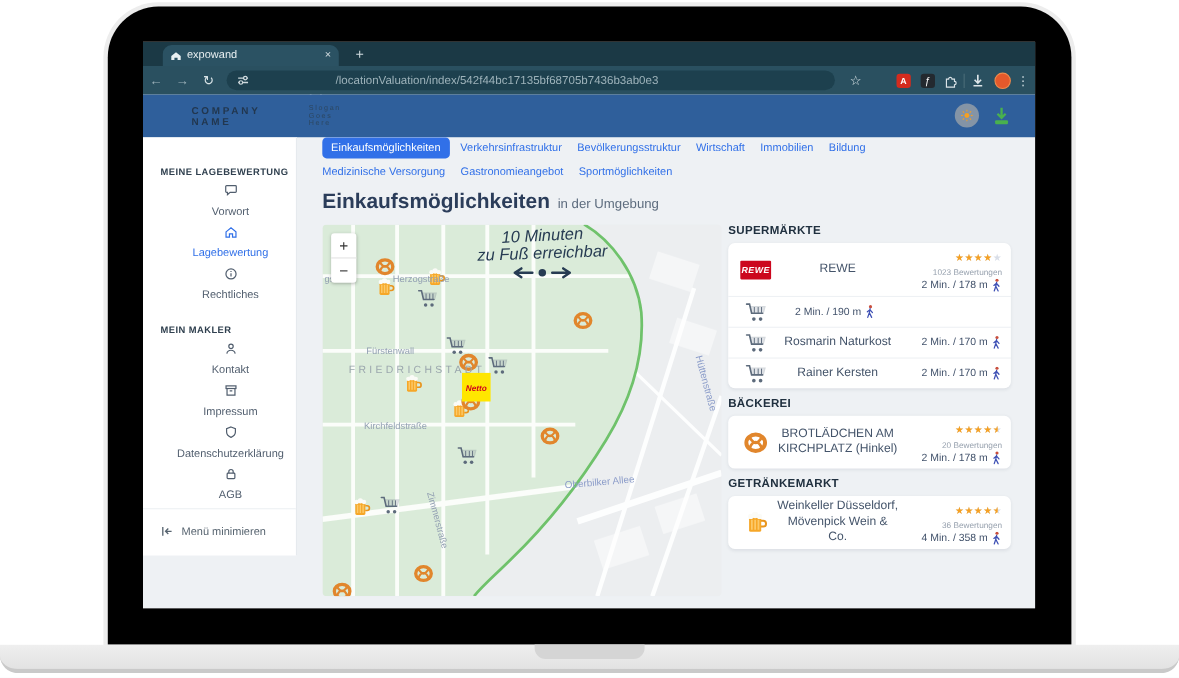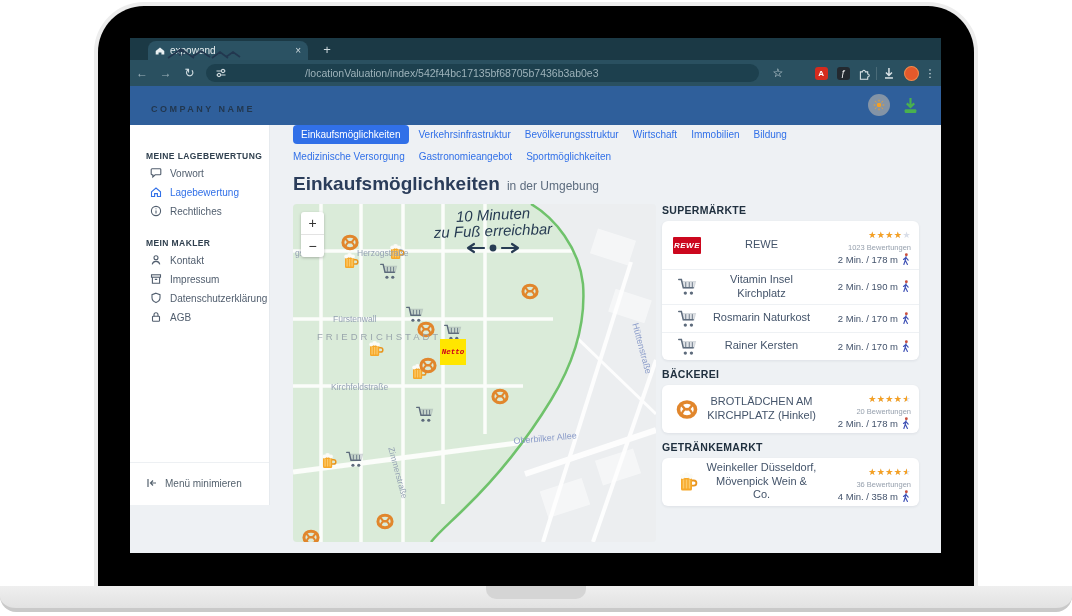--- a/index.html
+++ b/index.html
@@ -25,30 +25,30 @@
   .url-domain{color:#f2f6f7;font-size:10.5px;font-weight:bold;white-space:nowrap;margin-top:36px;}
   .url-path{color:#9db2ba;font-size:10.5px;white-space:nowrap;overflow:hidden;}
   .tool-ic{width:22px;text-align:center;color:#d7e2e6;font-size:11px;display:flex;align-items:center;justify-content:center;}
   .pdf-ic{width:13px;height:13px;background:#d42b1e;border-radius:3px;color:#fff;font-size:8px;font-weight:bold;display:flex;align-items:center;justify-content:center;}
   .fx-ic{width:13px;height:13px;background:#23292f;border-radius:3px;color:#fff;font-size:9px;font-style:italic;display:flex;align-items:center;justify-content:center;}
   .vdiv{width:1px;height:13px;background:#4a6b78;margin:0 5px;}
   .avatar{width:15px;height:15px;border-radius:50%;background:#e4592b;border:1.5px solid #f08a4b;}
 
   
   .siteheader{position:absolute;left:0;top:48px;width:811px;height:39px;background:#2f5f9b;display:flex;align-items:center;}
-  .logo{width:146px;display:flex;flex-direction:column;align-items:center;color:#22374f;gap:44px;}
+  .logo{width:146px;display:flex;flex-direction:row;align-items:center;color:#22374f;gap:44px;}
   .logo-name{font-size:9px;letter-spacing:2.5px;font-weight:bold;margin-top:1px;}
   .logo-slogan{font-size:6.5px;letter-spacing:1.5px;color:#2c4660;}
   .hdr-right{position:absolute;right:22px;top:8px;display:flex;align-items:center;gap:12px;}
   .theme-btn{width:22px;height:22px;border-radius:50%;background:#8494a6;display:flex;align-items:center;justify-content:center;}
 
   .content{position:absolute;left:0;top:87px;width:811px;height:428px;background:#eef1f4;}
   .sidebar{position:absolute;left:0;top:0;width:140px;height:380px;background:#fff;border-right:1px solid #e6eaee;}
   .sb-sec{font-size:8.5px;font-weight:bold;color:#30404f;letter-spacing:.4px;margin:0 0 6px 16px;}
-  .sb-item{display:flex;align-items:center;gap:8px;margin:0 0 7px 20px;color:#515e6e;font-size:10px;cursor:pointer;}
+  .sb-item{display:flex;align-items:center;gap:8px;margin:0 0 7px 20px;color:#515e6e;font-size:10px;cursor:pointer;flex-direction:column;}
   .sb-item.active{color:#3170e8;}
   .sb-item svg{flex:0 0 auto;}
   .sb-bottom{position:absolute;left:0;bottom:0;width:100%;border-top:1px solid #edf0f3;padding:14px 0 16px 16px;display:flex;align-items:center;gap:7px;color:#56636f;font-size:10px;}
 
   .main{position:absolute;left:141px;top:0;width:670px;height:428px;padding:0 0 0 22px;}
   .pillrow{display:flex;flex-wrap:wrap;align-items:center;row-gap:5px;width:560px;}
   .pill{font-size:10px;color:#3170e8;margin-right:14px;line-height:15px;cursor:pointer;white-space:nowrap;}
   .pill.active{background:#3170e8;color:#fff;border-radius:4px;padding:2px 8px;margin-right:10px;}
   .pagetitle{margin-top:9px;display:flex;align-items:baseline;gap:7px;}
   .pagetitle .h1{font-size:19px;font-weight:bold;color:#2b3d5a;}
@@ -61,21 +61,21 @@
   .mk{position:absolute;width:20px;height:20px;margin:-10px 0 0 -10px;}
   .mlabel{position:absolute;font-size:8.5px;color:#93a1b3;white-space:nowrap;transform-origin:left top;}
   .mlabel.d{font-size:9.5px;letter-spacing:3px;color:#9aa6ad;}
   .mlabel.a{color:#8b9cc9;font-size:9px;}
   .zoomctl{position:absolute;left:8px;top:8px;width:23px;height:45px;background:#fff;border-radius:3px;box-shadow:0 1px 3px rgba(0,0,0,.25);display:flex;flex-direction:column;}
   .zoomctl div{flex:1;display:flex;align-items:center;justify-content:center;font-size:14px;color:#333;}
   .zoomctl div:first-child{border-bottom:1px solid #e3e3e3;}
   .annot{position:absolute;left:112px;top:2px;width:176px;text-align:center;color:#273c53;font-style:italic;}
   .annot .l1{font-size:15px;transform:rotate(-3deg);}
   .annot .l2{font-size:15px;transform:rotate(-2deg);margin-top:-1px;}
-  .netto{position:absolute;left:160px;top:148px;width:26px;height:26px;margin:-13px 0 0 -13px;background:#ffe600;display:flex;align-items:center;justify-content:center;color:#d0021b;font-weight:bold;font-style:italic;font-size:7.5px;font-family:Liberation Mono, monospace;}
+  .netto{position:absolute;left:140px;top:148px;width:26px;height:26px;margin:-13px 0 0 -13px;background:#ffe600;display:flex;align-items:center;justify-content:center;color:#d0021b;font-weight:bold;font-style:italic;font-size:7.5px;}
 
   
   .panel{width:257px;margin-left:6px;}
   .sec-label{font-size:10.5px;font-weight:bold;color:#20303f;letter-spacing:.3px;margin:8px 0 5px;}
   .sec-label:first-child{margin-top:0;}
   .card{background:#fff;border-radius:6px;box-shadow:0 1px 3px rgba(20,40,60,.08);}
   .srow{display:flex;align-items:center;padding:3px 8px;border-bottom:1px solid #eef1f4;min-height:27px;}
   .srow:last-child{border-bottom:none;}
   .srow.tall{min-height:36px;}
   .srow .ic{width:34px;display:flex;justify-content:center;flex:0 0 auto;}
@@ -400,21 +400,20 @@
                     </svg>
                   </span>
               </span>
             </div>
             <div class="srow">
               <span class="ic">
                   <svg width="21" height="21" viewBox="0 0 24 24">
                     <use href="#sym-cart"></use>
                   </svg>
                 </span>
-              <span class="nm">Vitamin Insel Kirchplatz</span>
               <span class="rt">
                   <span class="dist">
                     <span>2 Min. /  190 m</span>
                     <svg width="10" height="13" viewBox="0 0 14 18">
                       <use href="#sym-walk"></use>
                     </svg>
                   </span>
                 </span>
             </div>
             <div class="srow">

